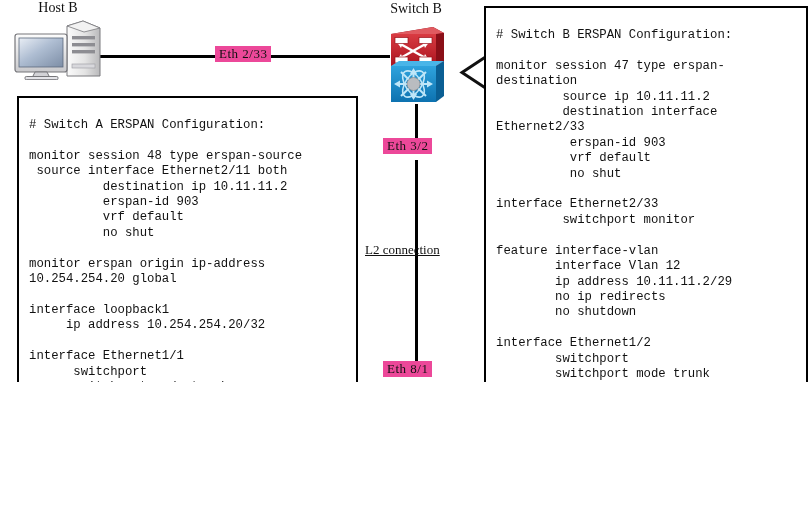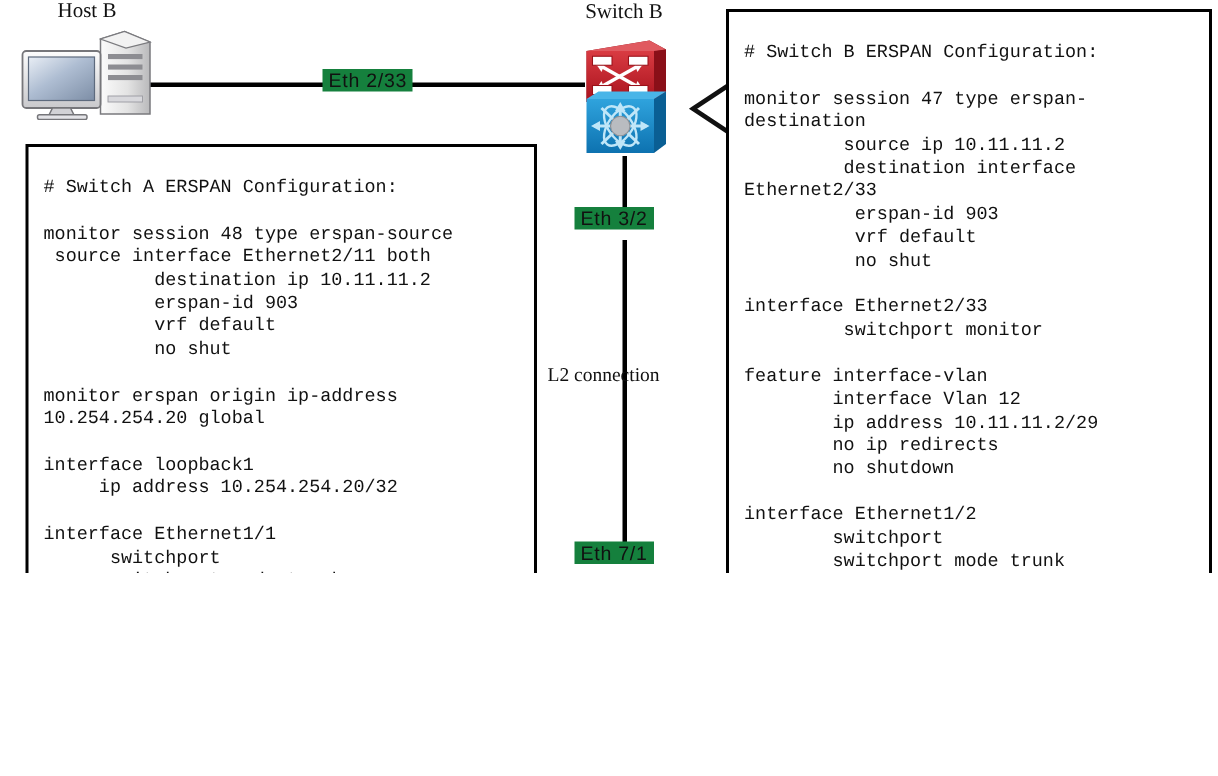--- a/index.html
+++ b/index.html
@@ -22,25 +22,25 @@
     font-family: "Liberation Serif", serif;
     font-size: 14px;
     color: #111;
     white-space: nowrap;
     text-align: center;
   }
 
   
   .link-label {
     position: absolute;
-    font-family: Liberation Sans, sans-serif;
+    font-family: Liberation Serif, serif;
     font-size: 13px;
     color: #111;
     white-space: nowrap;
-    background: #15803d;
+    background: #ec4899;
     padding: 0 4px;
     letter-spacing: 0.5px;
   }
   .l2-label {
     position: absolute;
     font-family: "Liberation Serif", serif;
     font-size: 13px;
     color: #111;
     white-space: nowrap;
     background: transparent;
@@ -250,22 +250,22 @@
         <ellipse cx="30.5" cy="62" rx="8" ry="15" transform="rotate(35 30.5 62)"></ellipse>
         <ellipse cx="30.5" cy="62" rx="8" ry="15" transform="rotate(-35 30.5 62)"></ellipse>
       </g>
       <circle cx="30.5" cy="62" r="6.5" fill="#b9bcc0" stroke="#8d9196" stroke-width="0.8"></circle>
     </svg>
   </div>
   <div class="node-label" style="left:380px; top:504px; width:72px;">Switch A</div>
 
   <div class="link-label" style="left:215px; top:46px;">Eth 2/33</div>
   <div class="link-label" style="left:383px; top:138px;">Eth 3/2</div>
-  <div class="l2-label" style="left:365px; top:242px;">L2 connection</div>
-  <div class="link-label" style="left:383px; top:361px;">Eth 7/1</div>
+  <div class="l2-label" style="left:365px; top:242px;text-decoration:underline;">L2 connection</div>
+  <div class="link-label" style="left:383px; top:361px;">Eth 8/1</div>
   <div class="link-label" style="left:545px; top:458px;">Eth 5/11</div>
 
   <div class="tri" style="left:459px; top:50px;">
     <svg width="34" height="45" viewBox="0 0 34 45">
       <polygon points="3,22.5 31,4 31,41" fill="none" stroke="#111" stroke-width="3" stroke-linejoin="miter"></polygon>
     </svg>
   </div>
   <div class="tri" style="left:345px; top:440px;">
     <svg width="34" height="45" viewBox="0 0 34 45">
       <polygon points="31,22.5 3,4 3,41" fill="none" stroke="#111" stroke-width="3" stroke-linejoin="miter"></polygon>

